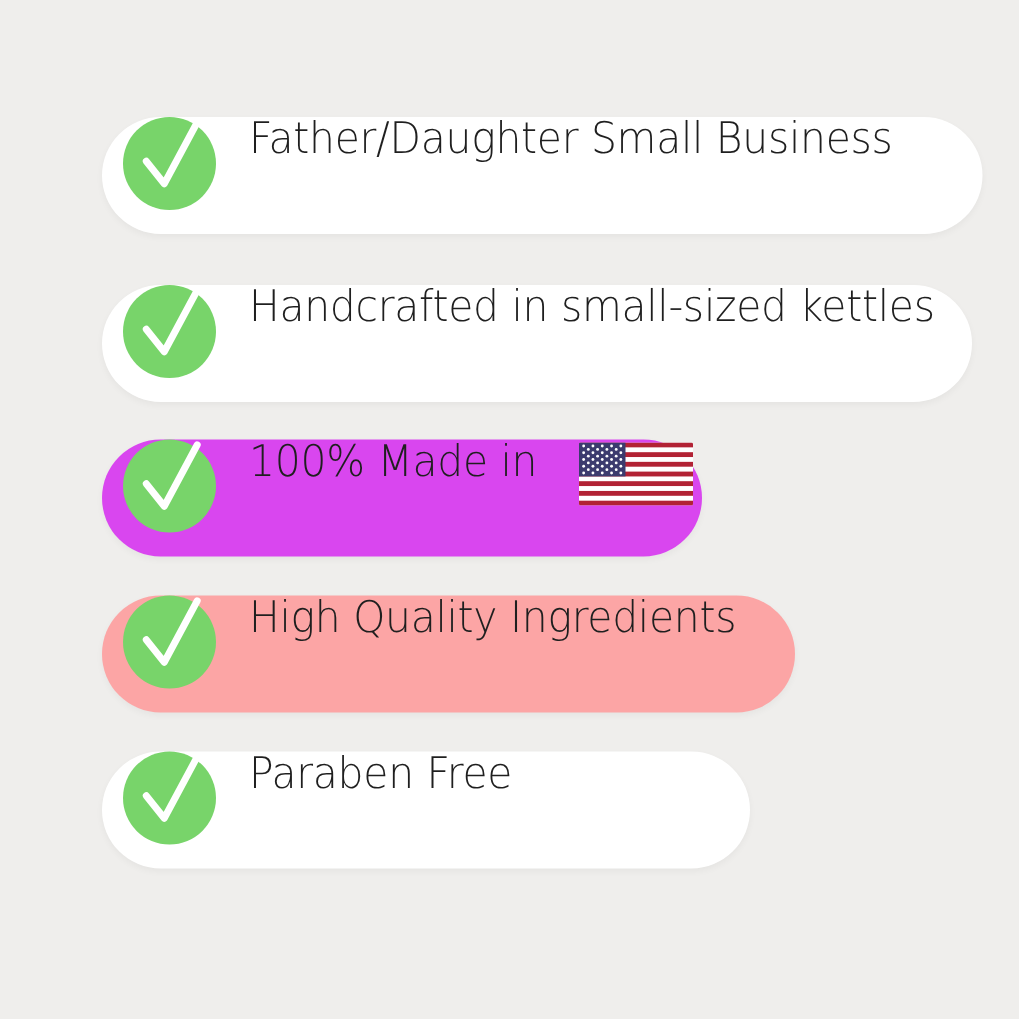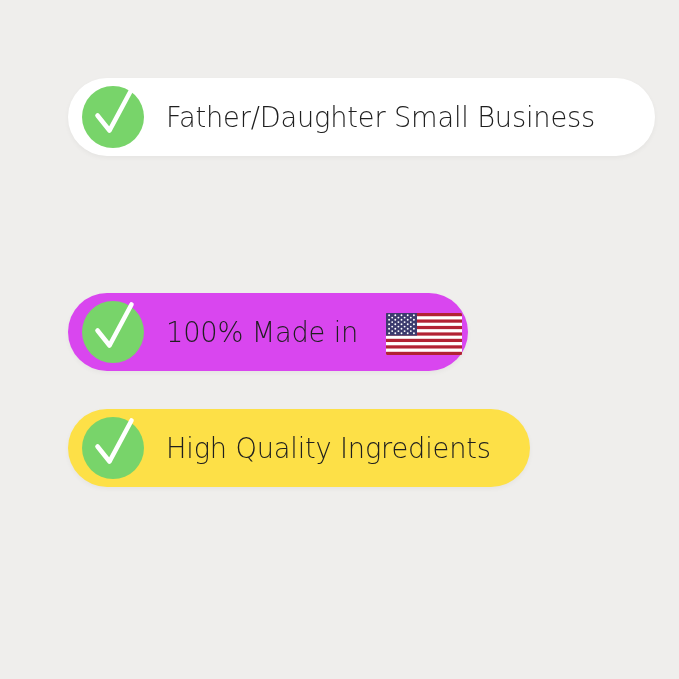--- a/index.html
+++ b/index.html
@@ -22,21 +22,20 @@
     height: 679px;
   }
   .feature-row {
     position: absolute;
     left: 68px;
     height: 78px;
     background: #ffffff;
     border-radius: 39px;
     box-shadow: 0 2px 5px rgba(0,0,0,0.045);
     display: flex;
-    align-items: center;
     box-sizing: border-box;
   }
   .check-badge {
     position: relative;
     flex: 0 0 auto;
     width: 62px;
     height: 62px;
     margin-left: 14px;
     display: block;
   }
@@ -81,20 +80,29 @@
   <div class="feature-row" style="top: 78px; width: 587px; background: rgb(255, 255, 255);">
     <span class="check-badge">
       <svg viewBox="0 0 62 62" xmlns="http://www.w3.org/2000/svg">
         <circle cx="31" cy="31" r="31" fill="#78d46a"></circle>
         <path d="M15.5 29.5 L27.5 44.5 L49.5 3.5" fill="none" stroke="#ffffff" stroke-width="4.6" stroke-linecap="round" stroke-linejoin="round"></path>
       </svg>
     </span>
     <span class="feature-label thin" style="color: rgb(31, 31, 31);">Father/Daughter Small Business</span>
   </div>
 
+  <div class="feature-row" style="top: 190px; width: 580px; background: rgb(255, 255, 255);">
+    <span class="check-badge">
+      <svg viewBox="0 0 62 62" xmlns="http://www.w3.org/2000/svg">
+        <circle cx="31" cy="31" r="31" fill="#78d46a"></circle>
+        <path d="M15.5 29.5 L27.5 44.5 L49.5 3.5" fill="none" stroke="#ffffff" stroke-width="4.6" stroke-linecap="round" stroke-linejoin="round"></path>
+      </svg>
+    </span>
+    <span class="feature-label thin" style="color: rgb(31, 31, 31);">Handcrafted in small-sized kettles</span>
+  </div>
 
   <div class="feature-row" style="top: 293px; width: 400px; background: #d946ef;">
     <span class="check-badge">
       <svg viewBox="0 0 62 62" xmlns="http://www.w3.org/2000/svg">
         <circle cx="31" cy="31" r="31" fill="#78d46a"></circle>
         <path d="M15.5 29.5 L27.5 44.5 L49.5 3.5" fill="none" stroke="#ffffff" stroke-width="4.6" stroke-linecap="round" stroke-linejoin="round"></path>
       </svg>
     </span>
     <span class="feature-label thin" style="color: rgb(31, 31, 31);">100% Made in</span>
     <span class="flag-emoji">
@@ -155,24 +163,33 @@
               <circle cx="9.3" cy="20.3" r="0.95"></circle>
             <circle cx="15.5" cy="20.3" r="0.95"></circle>
               <circle cx="21.7" cy="20.3" r="0.95"></circle>
             <circle cx="27.9" cy="20.3" r="0.95"></circle>
           </g>
         </g>
       </svg>
     </span>
   </div>
 
-  <div class="feature-row" style="top: 409px; width: 462px; background: #fde047;">
+  <div class="feature-row" style="top: 397px; width: 462px; background: #fca5a5;">
     <span class="check-badge">
       <svg viewBox="0 0 62 62" xmlns="http://www.w3.org/2000/svg">
         <circle cx="31" cy="31" r="31" fill="#78d46a"></circle>
         <path d="M15.5 29.5 L27.5 44.5 L49.5 3.5" fill="none" stroke="#ffffff" stroke-width="4.6" stroke-linecap="round" stroke-linejoin="round"></path>
       </svg>
     </span>
     <span class="feature-label thin" style="color: rgb(31, 31, 31);">High Quality Ingredients</span>
   </div>
 
+  <div class="feature-row" style="top: 501px; width: 432px; background: rgb(255, 255, 255);">
+    <span class="check-badge">
+      <svg viewBox="0 0 62 62" xmlns="http://www.w3.org/2000/svg">
+        <circle cx="31" cy="31" r="31" fill="#78d46a"></circle>
+        <path d="M15.5 29.5 L27.5 44.5 L49.5 3.5" fill="none" stroke="#ffffff" stroke-width="4.6" stroke-linecap="round" stroke-linejoin="round"></path>
+      </svg>
+    </span>
+    <span class="feature-label thin" style="color: rgb(31, 31, 31);">Paraben Free</span>
+  </div>
 
 </div>
 
 </body></html>

